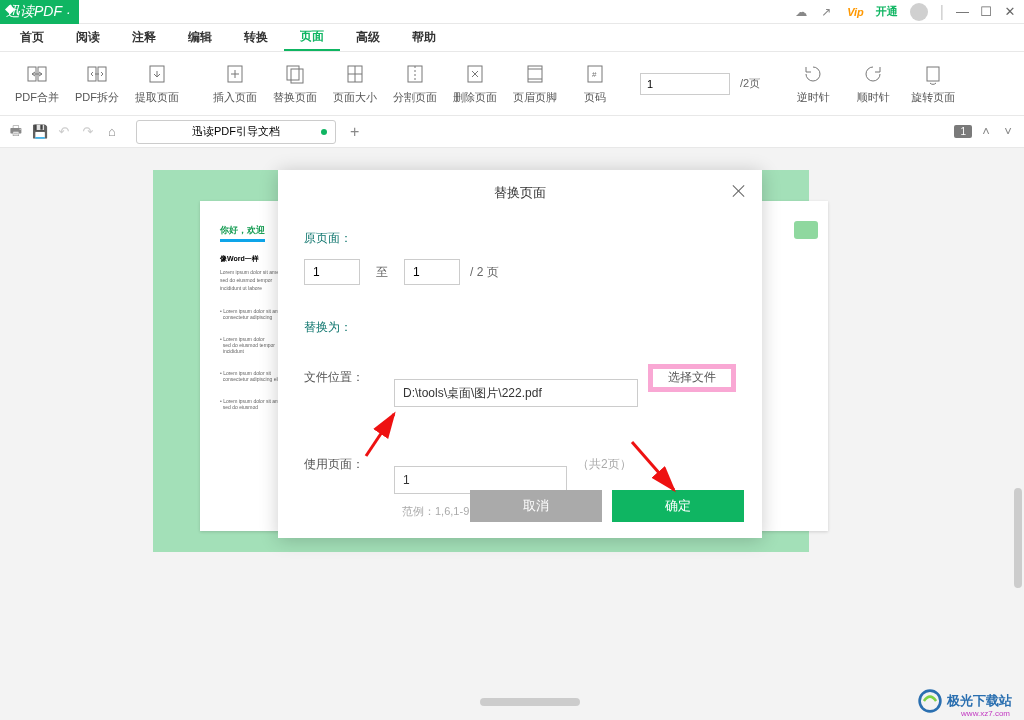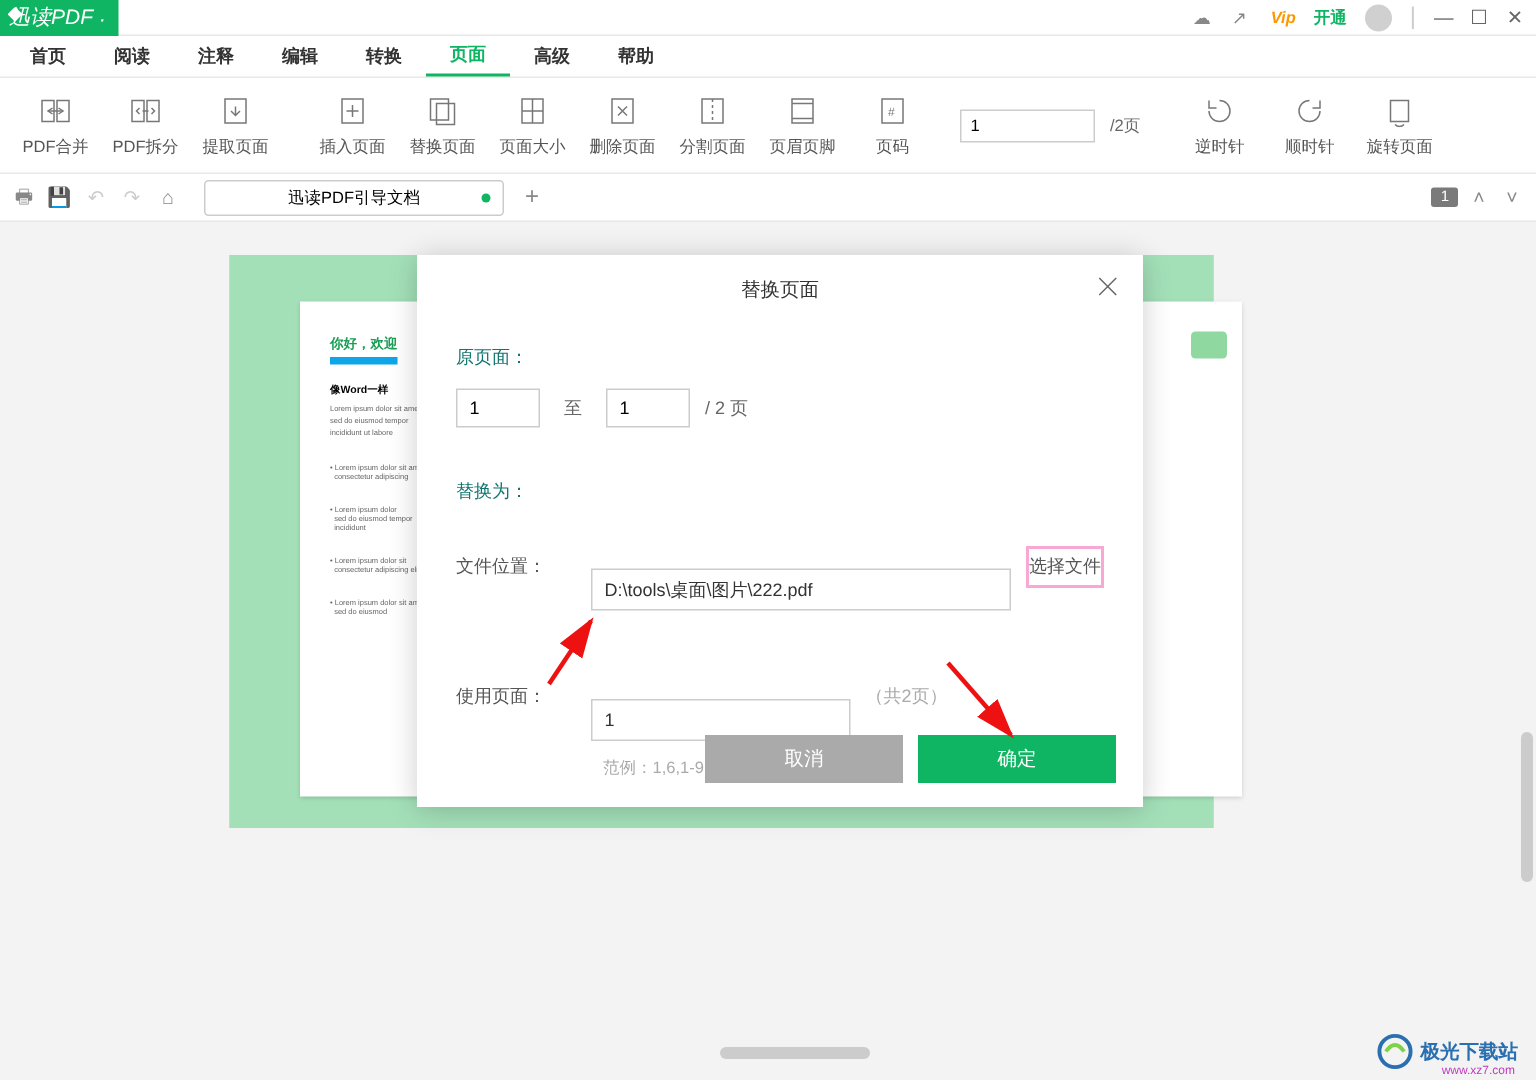--- a/index.html
+++ b/index.html
@@ -31,21 +31,21 @@
 .tabbar-icon { width: 16px; height: 16px; color: #888; font-size: 13px; display: flex; align-items: center; justify-content: center; }
 .doc-tab { height: 24px; border: 1px solid #ccc; border-radius: 3px; display: flex; align-items: center; padding: 0 10px; font-size: 11px; gap: 8px; min-width: 200px; justify-content: center; position: relative; margin-left: 8px; }
 .doc-tab .dot { width: 6px; height: 6px; border-radius: 50%; background: #0fb562; position: absolute; right: 8px; }
 .add-tab { font-size: 16px; color: #888; margin-left: 6px; }
 .tabbar-right { margin-left: auto; display: flex; align-items: center; gap: 6px; }
 .page-badge { background: #7a7a7a; color: #fff; font-size: 10px; padding: 1px 6px; border-radius: 2px; }
 
 .workspace { position: absolute; top: 148px; left: 0; right: 0; bottom: 0; background: #f3f3f3; }
 .page-thumb { position: absolute; left: 153px; top: 22px; width: 656px; height: 382px; background: #a3e0b8; border: 1px solid #a3e0b8; }
 .page-thumb-inner { position: absolute; left: 46px; top: 30px; width: 380px; height: 330px; background: #fff; box-shadow: 0 1px 3px rgba(0,0,0,0.15); padding: 18px 20px; overflow: hidden; }
-.doc-heading { color: #1a9e56; font-size: 9px; font-weight: bold; border-bottom: 5px solid #0ea5e9; display: inline-block; padding-bottom: 2px; text-align: right; }
+.doc-heading { color: #1a9e56; font-size: 9px; font-weight: bold; border-bottom: 3px solid #0ea5e9; display: inline-block; padding-bottom: 2px; text-align: right; }
 .doc-sub { font-size: 7px; font-weight: bold; margin-top: 12px; }
 .doc-body { font-size: 5px; color: #666; line-height: 1.6; margin-top: 4px; }
 .doc-section { margin-top: 16px; font-size: 5px; color: #666; }
 
 .page2 { position: absolute; right: -20px; top: 30px; width: 240px; height: 330px; background: #fff; box-shadow: 0 1px 3px rgba(0,0,0,0.15); }
 .page2-content { padding: 20px 10px; }
 .green-chip { width: 24px; height: 18px; background: #8fd89f; border-radius: 3px; }
 
 .dialog-overlay { position: absolute; top: 148px; left: 0; right: 0; bottom: 0; }
 .dialog { position: absolute; left: 278px; top: 22px; width: 484px; height: 368px; background: #fff; box-shadow: 0 2px 18px rgba(0,0,0,0.2); }
@@ -56,21 +56,21 @@
 .dialog-close::before { transform: rotate(45deg); }
 .dialog-close::after { transform: rotate(-45deg); }
 .dialog-body { padding: 14px 26px; }
 .section-label { font-size: 12px; color: #0f766e; margin-bottom: 12px; }
 .row { display: flex; align-items: center; gap: 10px; margin-bottom: 10px; }
 .num-input { width: 56px; height: 26px; border: 1px solid #ccc; padding: 0 8px; font-size: 12px; }
 .zhi { font-size: 12px; color: #666; margin: 0 6px; }
 .page-count { font-size: 12px; color: #666; }
 .field-label { font-size: 12px; color: #555; width: 80px; }
 .path-input { flex: 1; height: 28px; border: 1px solid #ccc; padding: 0 8px; font-size: 12px; color: #333; margin-top: 31px; }
-.browse-btn { height: 28px; width: 52px; border: 2px solid #f9a8d4; background: #fff; font-size: 12px; color: #555; cursor: pointer; text-align: center; }
+.browse-btn { height: 28px; width: 88px; border: 5px solid #f9a8d4; background: #fff; font-size: 12px; color: #555; cursor: pointer; text-align: center; }
 .hint { font-size: 11px; color: #aaa; margin-left: 98px; margin-top: 8px; display: flex; align-items: center; gap: 4px; }
 .help-circle { width: 13px; height: 13px; border: 1px solid #bbb; border-radius: 50%; font-size: 9px; display: flex; align-items: center; justify-content: center; color: #bbb; }
 
 .dialog-footer { position: absolute; bottom: 16px; right: 18px; display: flex; gap: 10px; }
 .btn-cancel { width: 132px; height: 32px; background: #aaa; color: #fff; border: none; font-size: 13px; cursor: pointer; }
 .btn-ok { width: 132px; height: 32px; background: #0fb562; color: #fff; border: none; font-size: 13px; cursor: pointer; }
 
 .arrow { position: absolute; pointer-events: none; }
 .arrow svg { overflow: visible; }
 
@@ -169,33 +169,33 @@
           <rect x="4" y="3" width="14" height="16"></rect>
           <path d="M4 11h14M11 3v16"></path>
         </svg>
       </div>
     <span class="tool-label">页面大小</span>
   </div>
   <div class="tool-btn">
     <div class="tool-icon">
         <svg width="22" height="22">
           <rect x="4" y="3" width="14" height="16"></rect>
+          <path d="M11 3v16" stroke-dasharray="2"></path>
+        </svg>
+      </div>
+    <span class="tool-label">分割页面</span>
+  </div>
+  <div class="tool-btn">
+    <div class="tool-icon">
+        <svg width="22" height="22">
+          <rect x="4" y="3" width="14" height="16"></rect>
           <path d="M8 8l6 6M14 8l-6 6"></path>
         </svg>
       </div>
     <span class="tool-label">删除页面</span>
-  </div>
-  <div class="tool-btn">
-    <div class="tool-icon">
-        <svg width="22" height="22">
-          <rect x="4" y="3" width="14" height="16"></rect>
-          <path d="M11 3v16" stroke-dasharray="2"></path>
-        </svg>
-      </div>
-    <span class="tool-label">分割页面</span>
   </div>
   <div class="tool-btn">
     <div class="tool-icon">
         <svg width="22" height="22">
           <rect x="4" y="3" width="14" height="16"></rect>
           <path d="M4 6h14M4 16h14"></path>
         </svg>
       </div>
     <span class="tool-label">页眉页脚</span>
   </div>

